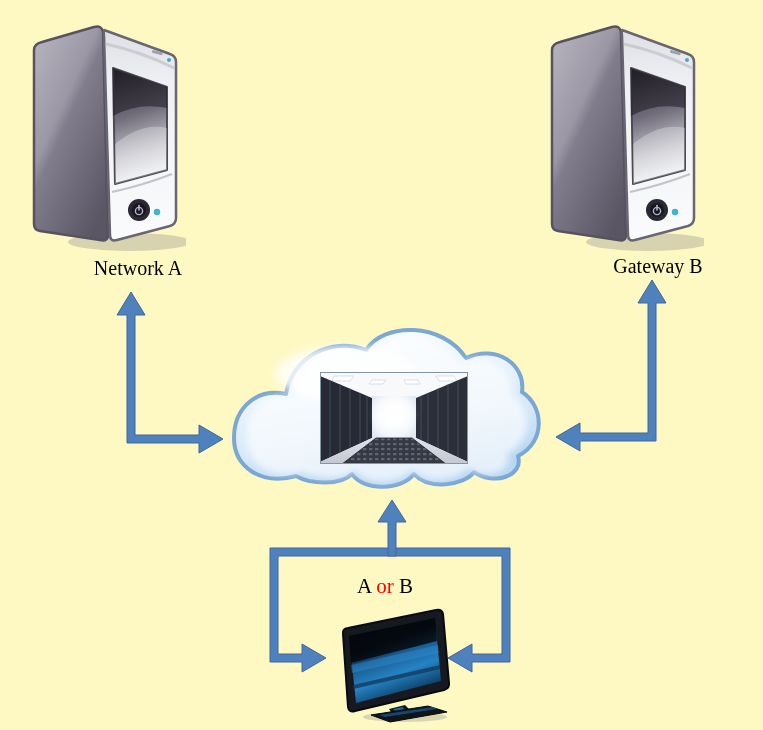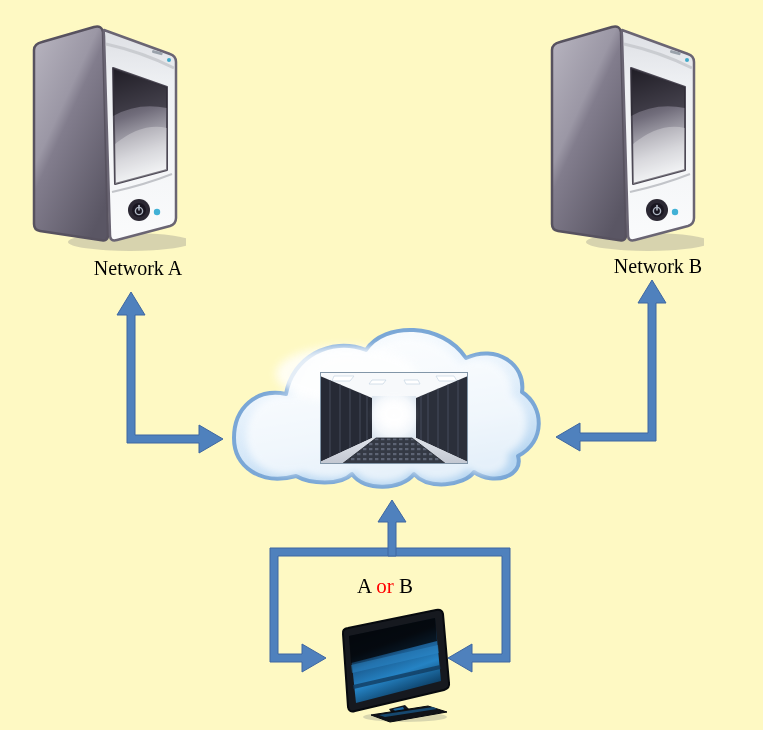--- a/index.html
+++ b/index.html
@@ -167,21 +167,21 @@
 
   <svg class="overlay" width="763" height="730" viewBox="0 0 763 730">
     <path stroke="#3e67a1" stroke-width="1" stroke-linejoin="round" d="M131,292 L145,315 L135,315 L135,435 L199,435 L199,425 L223,439 L199,453 L199,443 L127,443 L127,315 L117,315 Z" fill="#4f81bd"></path>
     <path stroke="#3e67a1" stroke-width="1" stroke-linejoin="round" d="M652,280 L666,303 L656,303 L656,441 L580,441 L580,451 L556,437 L580,423 L580,433 L648,433 L648,303 L638,303 Z" fill="#4f81bd"></path>
     <path stroke="#3e67a1" stroke-width="1" stroke-linejoin="round" d="M270,548 L510,548 L510,662 L472,662 L472,672 L448,658 L472,644 L472,654 L502,654 L502,556 L278,556 L278,654 L302,654 L302,644 L326,658 L302,672 L302,662 L270,662 Z" fill="#4f81bd"></path>
     <path stroke="#3e67a1" stroke-width="1" stroke-linejoin="round" d="M392,500 L406,522 L396,522 L396,556 L388,556 L388,522 L378,522 Z" fill="#4f81bd"></path>
   </svg>
 
   <div class="lbl" style="left:58px;top:257px;width:160px">Network A</div>
 
-  <div class="lbl" style="left:578px;top:255px;width:160px">Network B</div>
+  <div class="lbl" style="left:578px;top:255px;width:160px">Gateway B</div>
 
 
   <div class="lbl lbl-client" style="left:315px;top:575px;width:140px">
     <span>A</span>
     <span class="or-red">or</span>
     <span>B</span>
   </div>
 
 </div>
 

